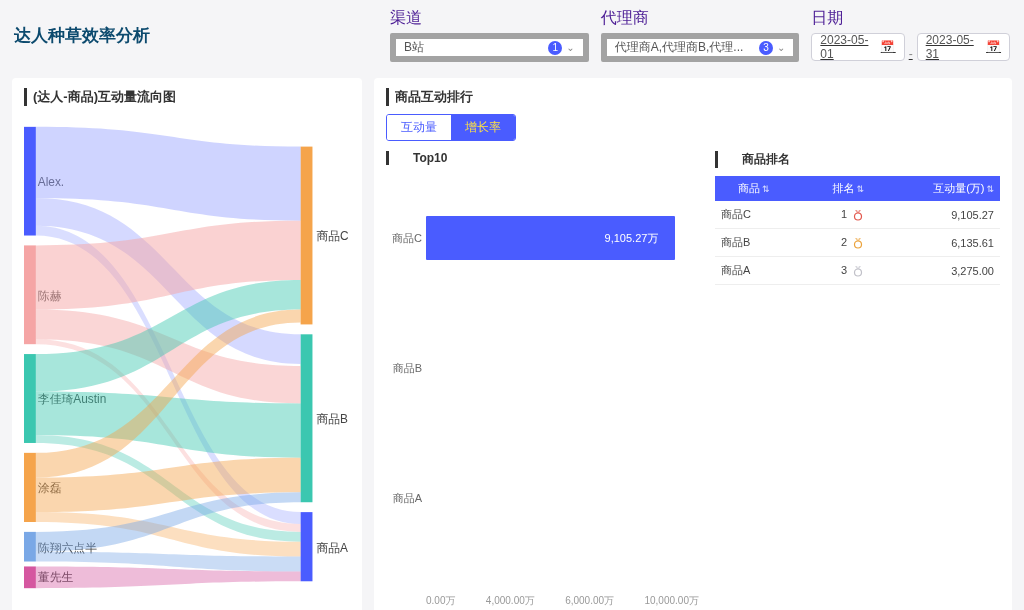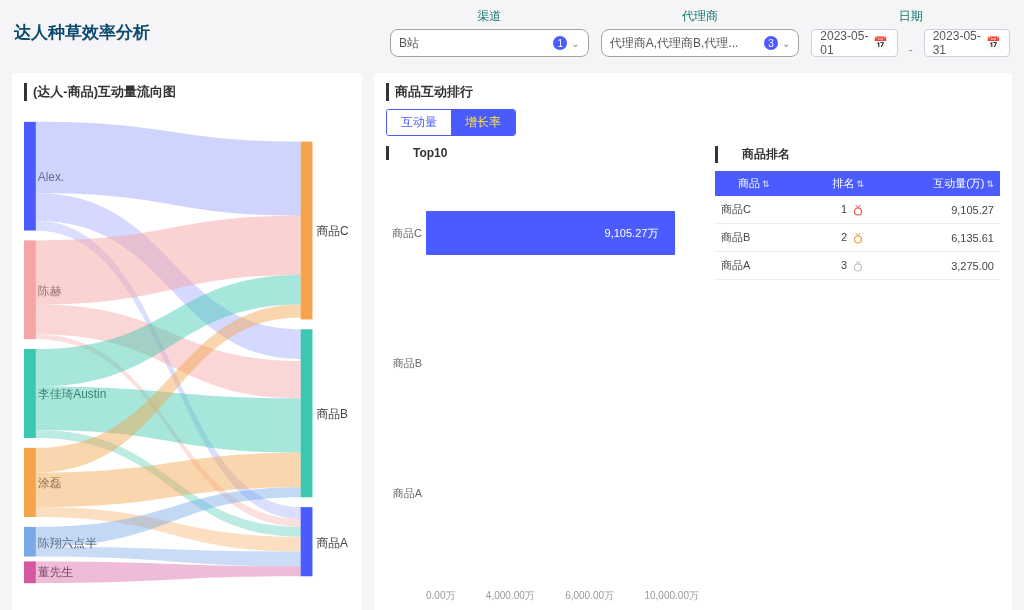--- a/index.html
+++ b/index.html
@@ -2,23 +2,23 @@
 <html><head>
 <meta charset="utf-8">
 <style>
 * { margin: 0; padding: 0; box-sizing: border-box; }
 body { font-family: -apple-system, "PingFang SC", "Microsoft YaHei", sans-serif; background: #f5f5f7; font-size: 12px; color: #333; }
 .container { width: 1024px; height: 610px; position: relative; }
 .header { display: flex; align-items: center; padding: 8px 14px; }
 .title { font-size: 17px; font-weight: 600; color: #0c4a6e; }
 .filters { display: flex; gap: 12px; margin-left: auto; flex: 1; max-width: 620px; }
 .filter-group { display: flex; flex-direction: column; gap: 4px; flex: 1; }
-.filter-label { font-size: 12px; color: #0f766e; font-weight: 500; text-align: center; }
-.filter-row { display: flex; align-items: flex-end; gap: 11px; }
-.select { display: flex; align-items: center; justify-content: space-between; border: 1px solid #a3a3a3; background: #fff; border-radius: 8px; height: 28px; padding: 0 8px; font-size: 12px; color: #555; cursor: pointer; flex: 1; min-width: 0; }
+.filter-label { font-size: 16px; color: #4c1d95; font-weight: 500; }
+.filter-row { display: flex; align-items: flex-end; gap: 4px; text-decoration: underline; }
+.select { display: flex; align-items: center; justify-content: space-between; border: 6px solid #a3a3a3; background: #fff; border-radius: 2px; height: 28px; padding: 0 8px; font-size: 12px; color: #555; cursor: pointer; flex: 1; min-width: 0; }
 .select-text { white-space: nowrap; overflow: hidden; text-overflow: ellipsis; }
 .badge { background: #4a5cff; color: #fff; font-size: 10px; border-radius: 8px; min-width: 14px; height: 14px; display: inline-flex; align-items: center; justify-content: center; padding: 0 3px; margin-left: 4px; }
 .chev { margin-left: 4px; color: #888; font-size: 10px; }
 .date-input { display: flex; align-items: center; justify-content: space-between; border: 1px solid #d0d0d9; background: #fff; border-radius: 4px; height: 28px; padding: 0 8px; font-size: 12px; color: #555; flex: 1; }
 .cal-icon { color: #888; }
 .dash { color: #888; }
 .body { display: flex; gap: 12px; padding: 8px 12px; }
 .panel { background: #fff; border-radius: 4px; padding: 10px 12px; }
 .panel-left { width: 350px; height: 540px; }
 .panel-right { flex: 1; height: 540px; display: flex; flex-direction: column; }

